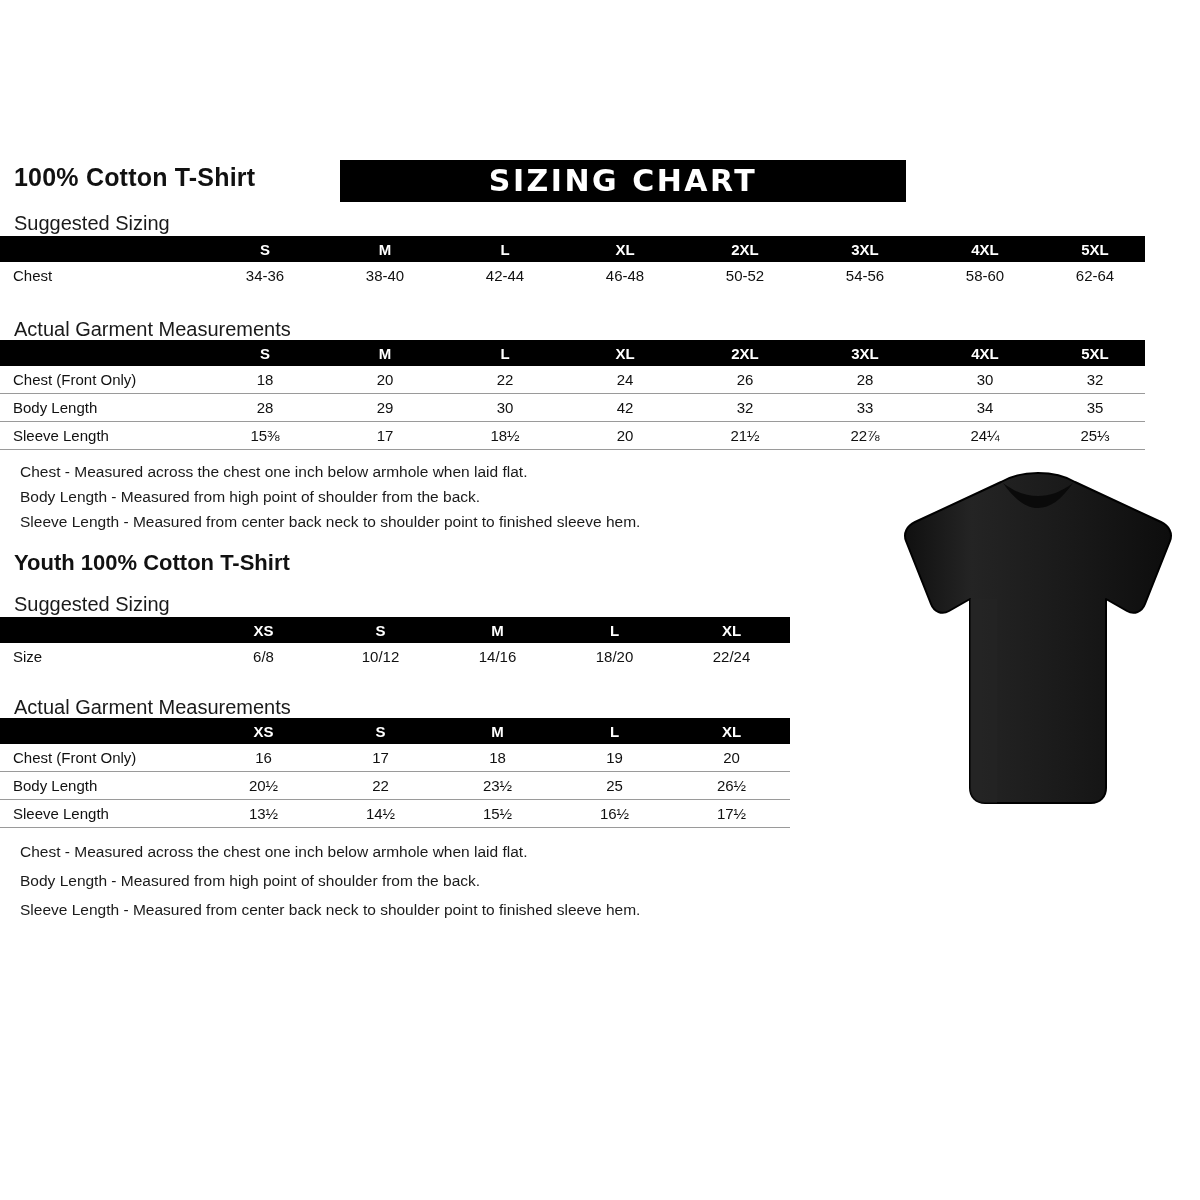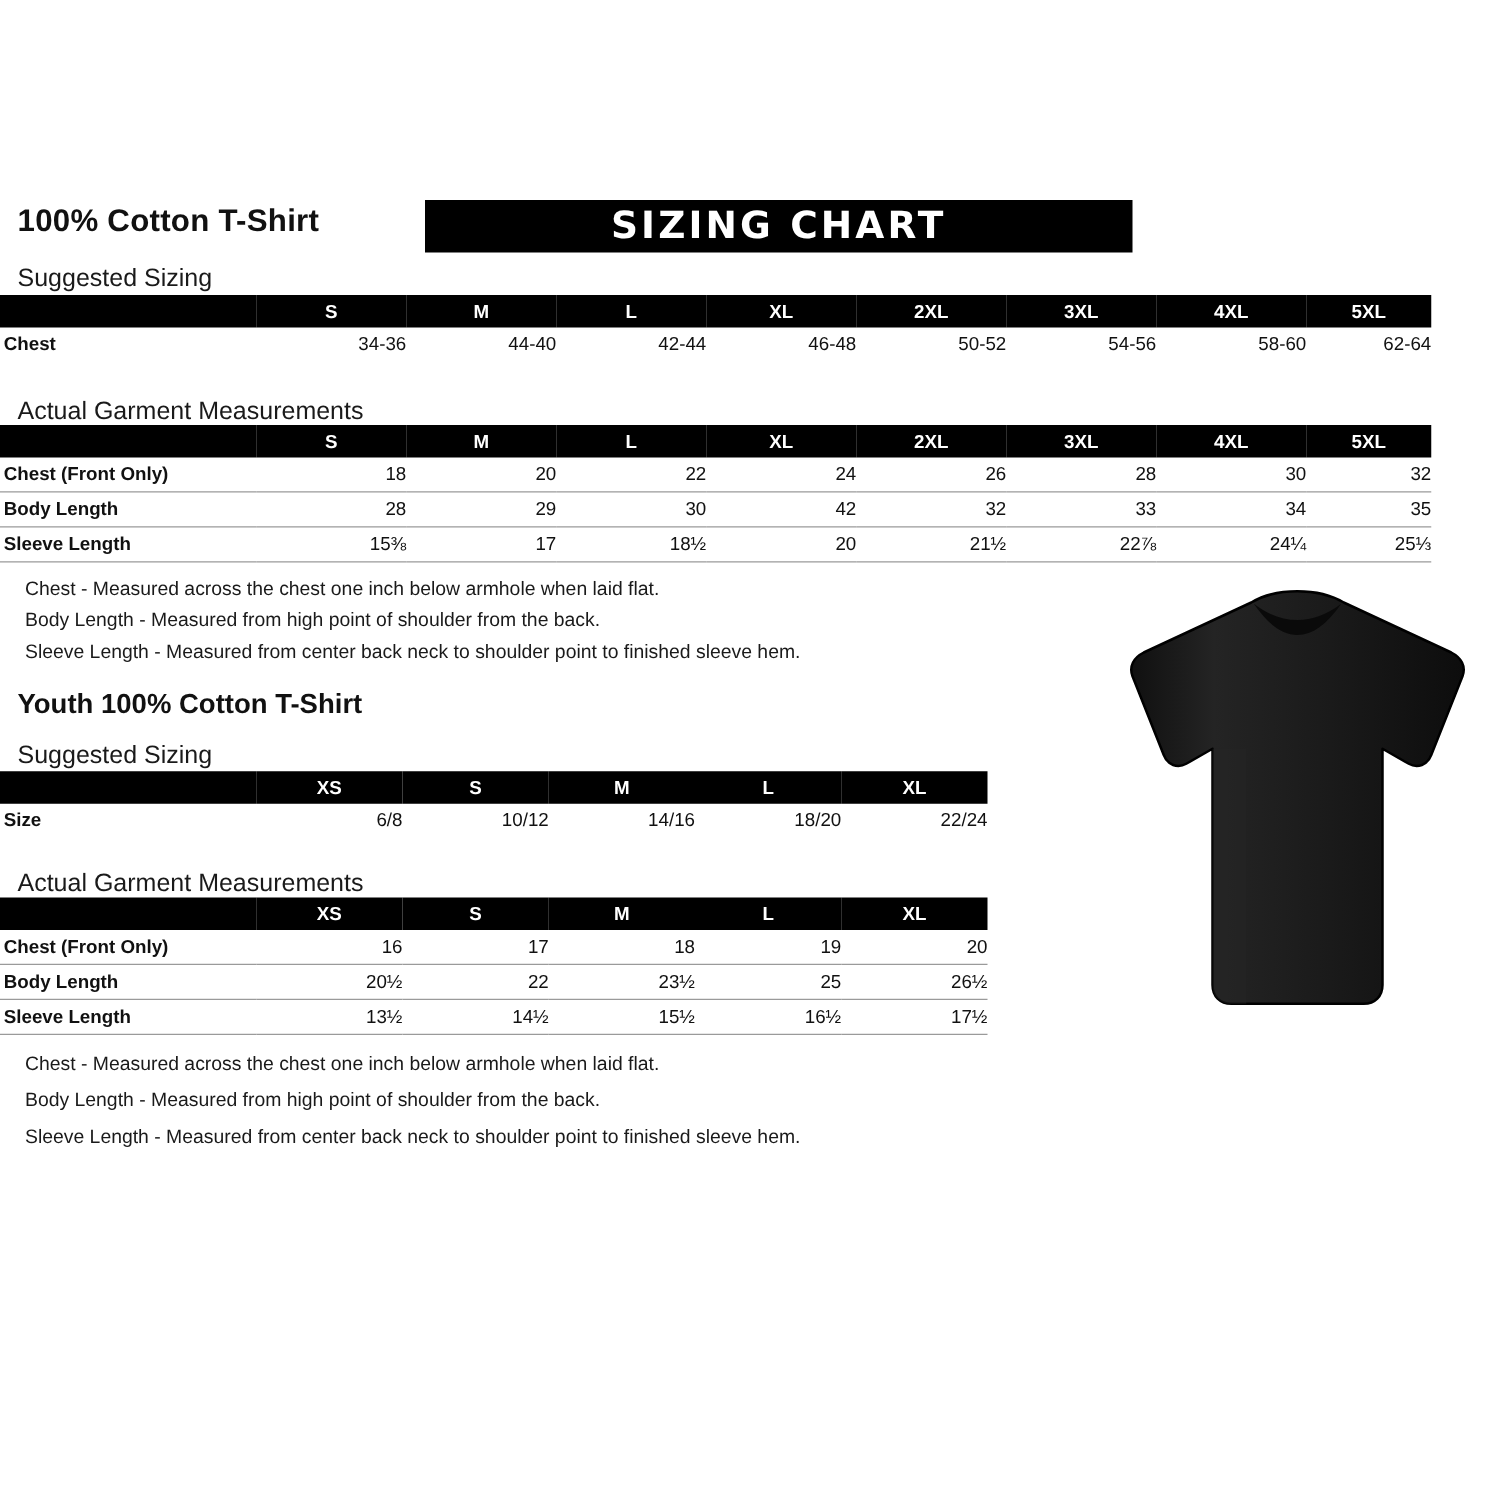--- a/index.html
+++ b/index.html
@@ -82,28 +82,28 @@
     font-weight: 700;
     text-align: center;
     height: 26px;
     font-size: 15px;
   }
   .tbl .hdr td.rowlab {
     text-align: left;
   }
   .tbl tbody td {
     height: 27px;
-    text-align: right;
+    text-align: center;
     font-size: 15px;
     color: #111;
   }
   .tbl tbody td.rowlab {
     text-align: left;
-    font-weight: 700;
-    padding-left: 3px;
+    font-weight: 400;
+    padding-left: 13px;
   }
   .ruled tbody tr {
     border-bottom: 1px solid #9a9a9a;
   }
   .ruled tbody tr:last-child {
     border-bottom: 1px solid #9a9a9a;
   }
 
   
   .note {
@@ -170,21 +170,21 @@
         <td>2XL</td>
         <td>3XL</td>
         <td>4XL</td>
         <td>5XL</td>
       </tr>
     </thead>
     <tbody>
       <tr>
         <td class="rowlab">Chest</td>
         <td>34-36</td>
-        <td>44-40</td>
+        <td>38-40</td>
         <td>42-44</td>
         <td>46-48</td>
         <td>50-52</td>
         <td>54-56</td>
         <td>58-60</td>
         <td>62-64</td>
       </tr>
     </tbody>
   </table>
 

